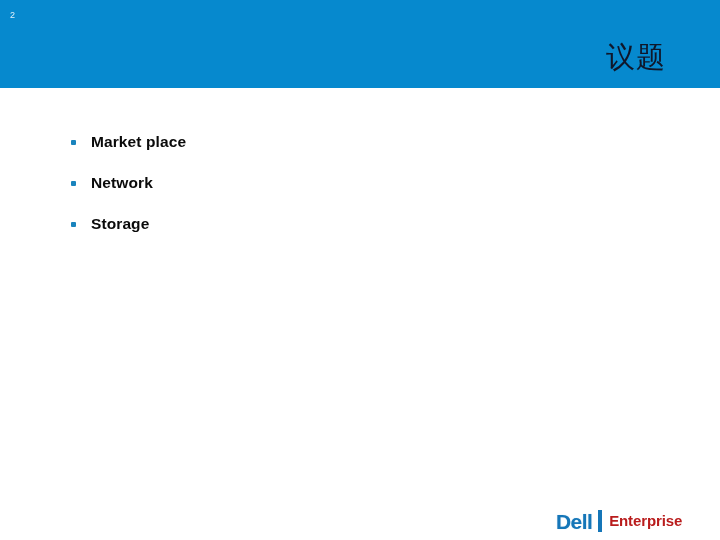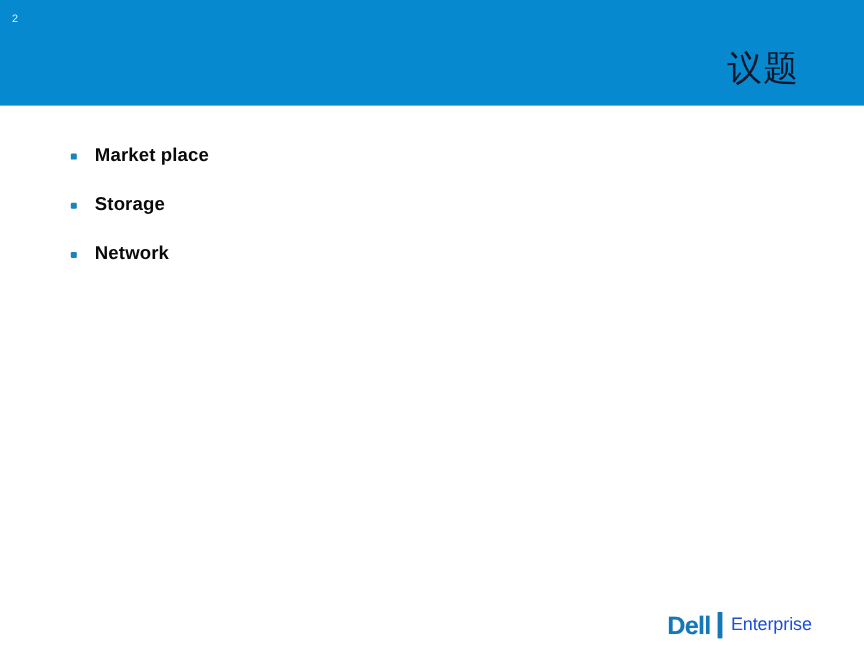--- a/index.html
+++ b/index.html
@@ -53,21 +53,21 @@
     white-space: nowrap;
   }
 
   
   #agenda-list {
     position: absolute;
     left: 58px;
     top: 121px;
     width: 560px;
     list-style: none;
-    margin: 0;
+    margin: 12px;
     padding: 0;
   }
   .agenda-item {
     position: relative;
     height: 41px;
     padding-left: 21px;
     display: flex;
     align-items: flex-start;
   }
   .agenda-bullet {
@@ -110,22 +110,22 @@
   #brand-divider {
     width: 4px;
     height: 22px;
     background: #1576b8;
     margin: 0 7px 0 6px;
     flex: none;
   }
   #brand-enterprise {
     font-size: 15px;
     line-height: 16px;
-    font-weight: normal;
-    color: #1d4ed8;
+    font-weight: bold;
+    color: #b91c1c;
     font-family: "Liberation Sans", sans-serif;
     letter-spacing: -0.1px;
   }
 </style>
 </head>
 <body>
 
 <div id="slide">
 
   <div id="header-banner">
@@ -133,25 +133,25 @@
     <div id="slide-title">议题</div>
   </div>
 
   <ul id="agenda-list">
     <li class="agenda-item">
       <span class="agenda-bullet"></span>
       <span class="agenda-label">Market place</span>
     </li>
     <li class="agenda-item">
       <span class="agenda-bullet"></span>
-      <span class="agenda-label">Storage</span>
+      <span class="agenda-label">Network</span>
     </li>
     <li class="agenda-item">
       <span class="agenda-bullet"></span>
-      <span class="agenda-label">Network</span>
+      <span class="agenda-label">Storage</span>
     </li>
   </ul>
 
   <div id="brand-logo">
     <span id="brand-dell">Dell</span>
     <span id="brand-divider"></span>
     <span id="brand-enterprise">Enterprise</span>
   </div>
 
 </div>

